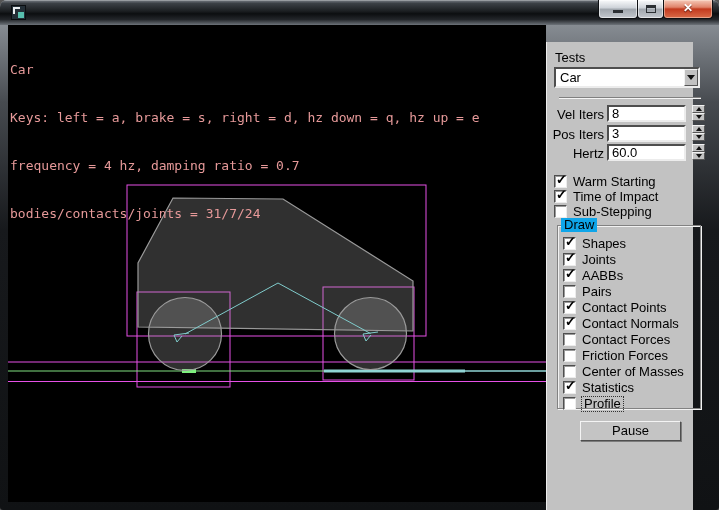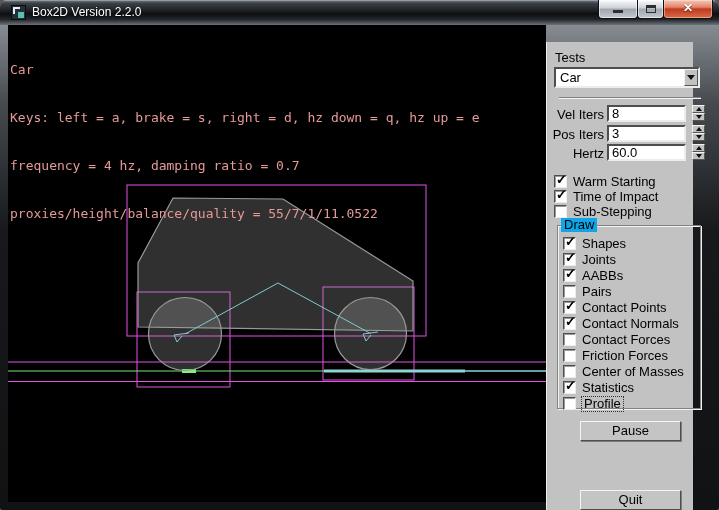--- a/index.html
+++ b/index.html
@@ -109,21 +109,20 @@
 </head>
 <body>
 
 <div class="window">
 
   <div class="titlebar">
     <div class="app-icon">
       <div class="corner"></div>
       <div class="dot"></div>
     </div>
-    <div class="title-text">Box2D Version 2.2.0</div>
     <div class="caption-btn min">
       <div class="glyph-min"></div>
     </div>
     <div class="caption-btn max">
       <div class="glyph-max"></div>
     </div>
     <div class="caption-btn close"><span>✕</span></div>
   </div>
 
   <div class="canvas">
@@ -149,21 +148,21 @@
       <circle cx="362.5" cy="308.5" r="36" fill="rgba(158,158,158,0.30)" stroke="#9a9a9a" stroke-width="1.2"></circle>
 
       <polyline points="177,309 270,258 362.5,308.5" fill="none" stroke="#80cccc" stroke-width="1"></polyline>
       <path d="M166,310 L181,308 M166,310 L169,317 L174,311" fill="none" stroke="#80cccc" stroke-width="1"></path>
       <path d="M355,309 L370,307 M355,309 L358,316 L363,310" fill="none" stroke="#80cccc" stroke-width="1"></path>
     </svg>
     <div class="hud">
       <div>Car</div>
       <div>Keys: left = a, brake = s, right = d, hz down = q, hz up = e</div>
       <div>frequency = 4 hz, damping ratio = 0.7</div>
-      <div>proxies/height/balance/quality = 55/7/1/11.0522</div>
+      <div>bodies/contacts/joints = 31/7/24</div>
     </div>
   </div>
 
   <div class="panel">
 
     <div class="glabel" style="left:8px;top:8px;">Tests</div>
 
     <div class="combo sunken">
       <div class="val">Car</div>
       <div class="drop">
@@ -275,16 +274,15 @@
       <div class="mark">✓</div>
       <div class="cb-label">Statistics</div>
     </div>
     <div class="cb in-group focus-dotted" style="top:355px;">
       <div class="box"></div>
 
       <div class="cb-label">Profile</div>
     </div>
 
     <div class="gbutton" style="top:379px;">Pause</div>
-    <div class="gbutton" style="top:448px;">Quit</div>
 
   </div>
 </div>
 
 </body></html>

